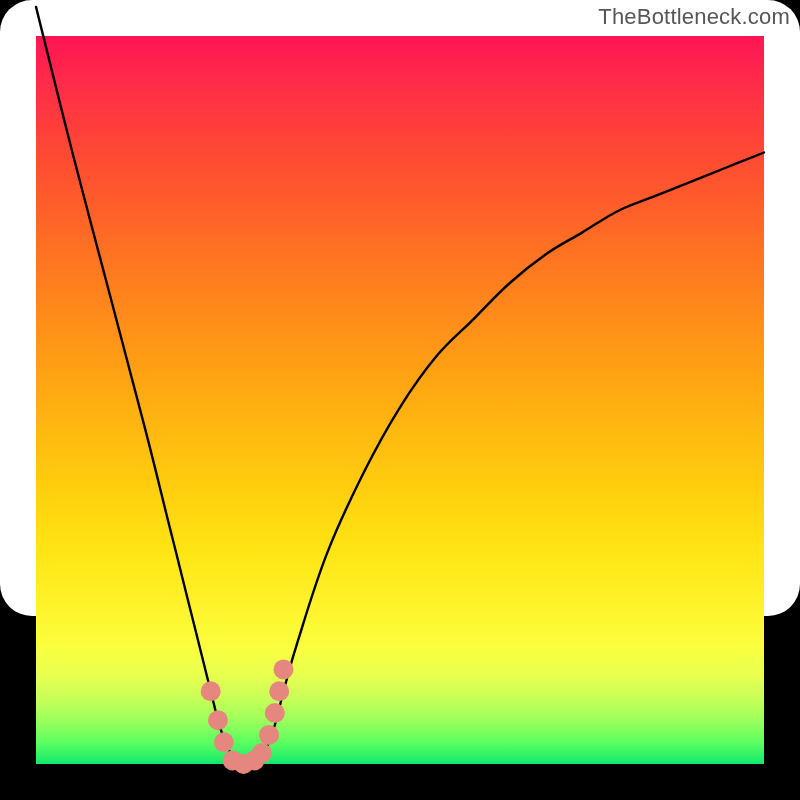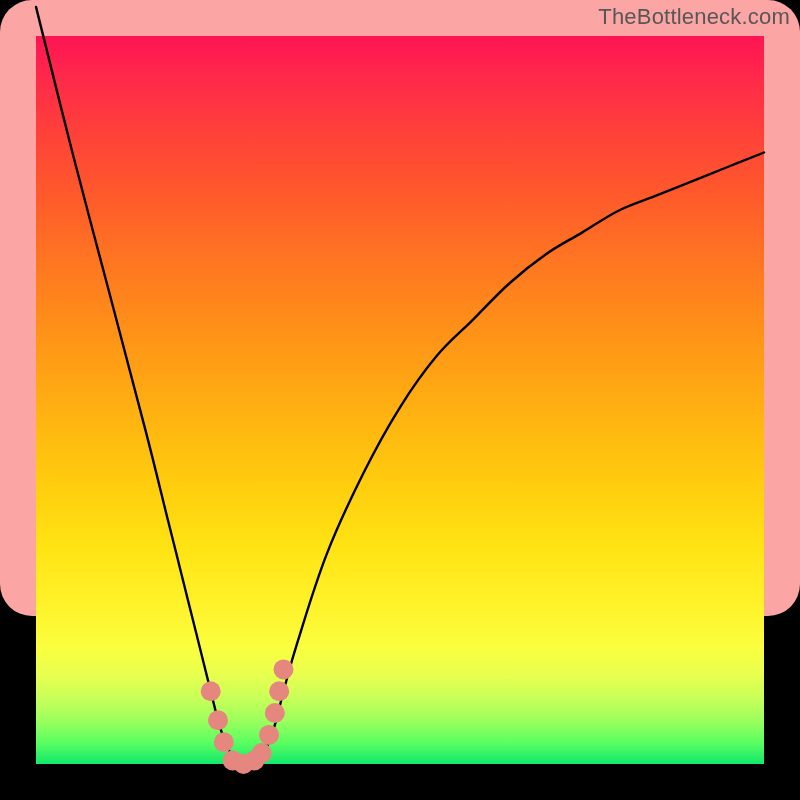--- a/index.html
+++ b/index.html
@@ -9,21 +9,21 @@
     height: 800px;
     background: #000;
     overflow: hidden;
   }
   .frame {
     position: absolute;
     left: 0;
     top: 0;
     width: 800px;
     height: 616px;
-    background: #fca5a5;
+    background: #ffffff;
     border-radius: 32px;
   }
   .plot {
     position: absolute;
     left: 36px;
     top: 36px;
     width: 728px;
     height: 728px;
     
     background: linear-gradient(to bottom,

